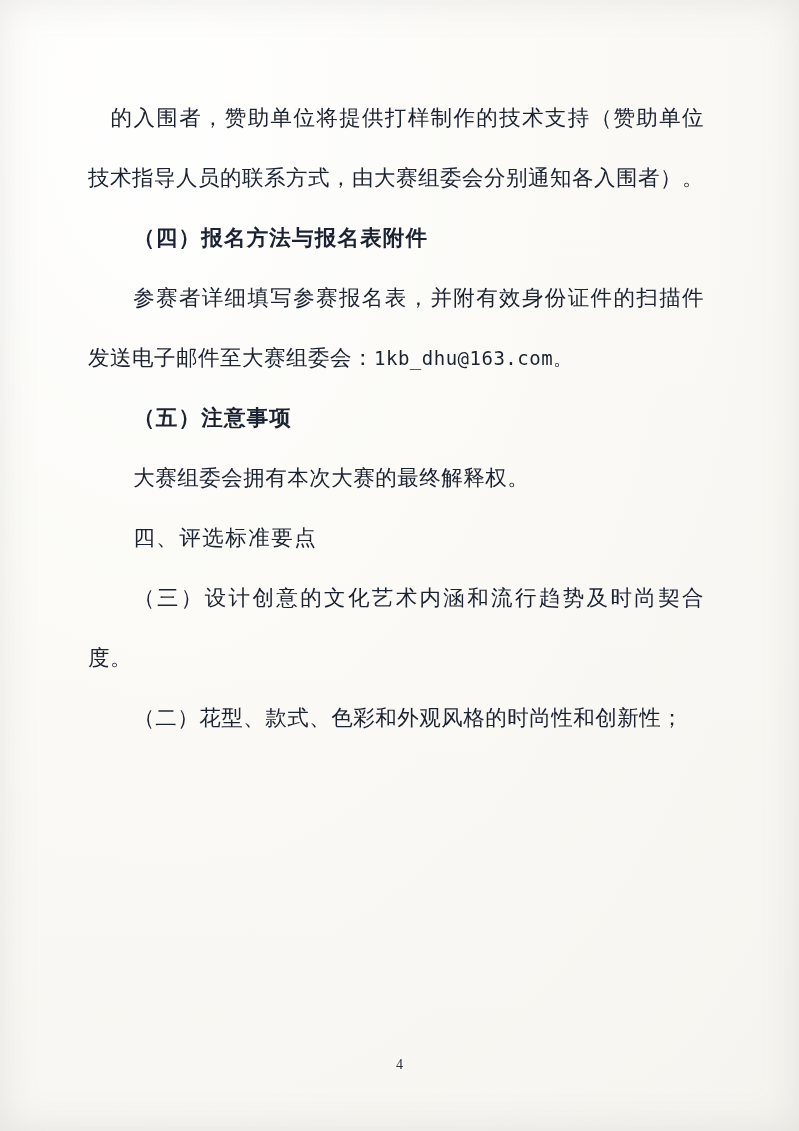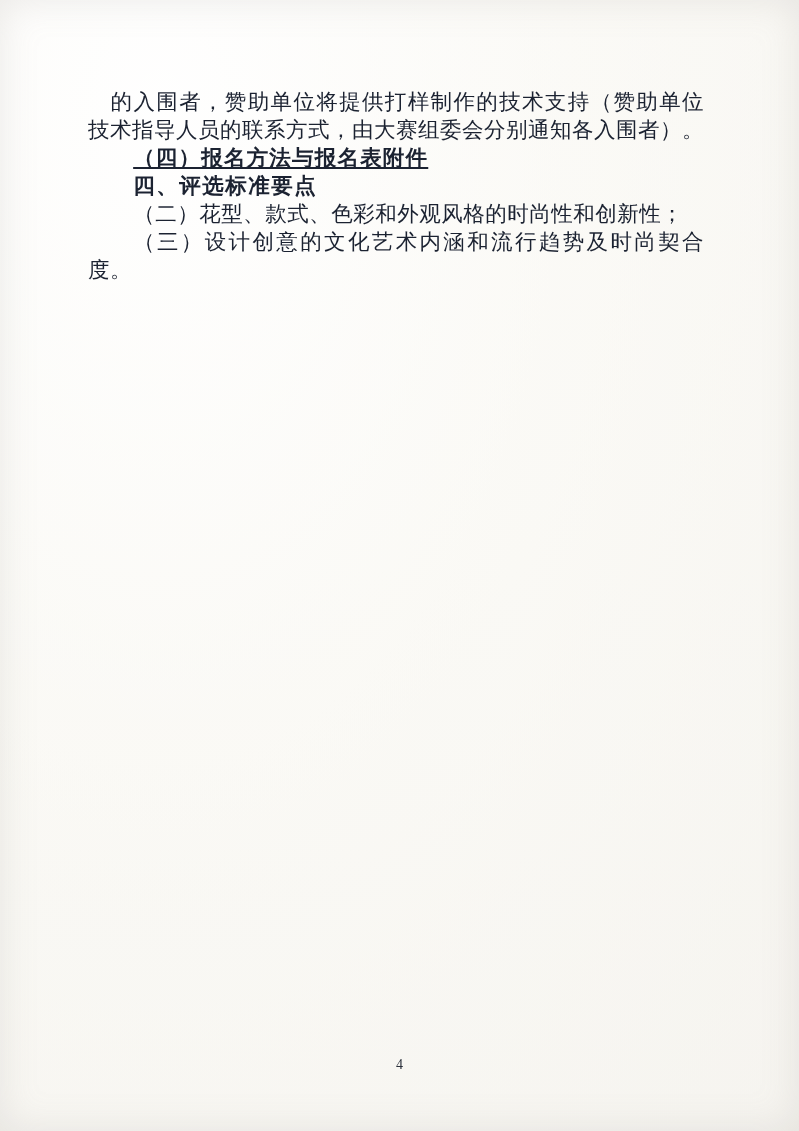--- a/index.html
+++ b/index.html
@@ -37,37 +37,36 @@
   .content {
     position: absolute;
     left: 88px;
     top: 88px;
     width: 616px;
     color: #1d2330;
   }
   p, h2 {
     margin: 0;
     font-size: 21.5px;
-    line-height: 28px;
+    line-height: 60px;
     letter-spacing: 0.5px;
     font-weight: normal;
     color: #1b2231;
     text-align: justify;
     text-justify: inter-character;
   }
   .indent2 { text-indent: 2.1em; }
   .indent1 { text-indent: 1.05em; }
   .heading {
     font-weight: bold;
     text-indent: 2.1em;
     letter-spacing: 1.2px;
-    text-decoration: underline;
   }
   .heading-main {
-    font-weight: bold;
+    font-weight: normal;
     text-indent: 2.1em;
     letter-spacing: 1.5px;
   }
   .mono {
     font-family: "DejaVu Sans Mono", monospace;
     font-size: 19px;
     letter-spacing: 0.5px;
   }
   .page-number {
     position: absolute;
@@ -87,30 +86,33 @@
 <div class="page">
   <div class="paper-tint"></div>
   <div class="edge-shade"></div>
 
   <div class="content">
 
     <p class="indent1">的入围者，赞助单位将提供打样制作的技术支持（赞助单位技术指导人员的联系方式，由大赛组委会分别通知各入围者）。</p>
 
     <h2 class="heading">（四）报名方法与报名表附件</h2>
 
+    <p class="indent2"><span class="blk" style="display:inline">参赛者详细填写参赛报名表，并附有效身份证件的扫描件发送电子邮件至大赛组委会：</span><span class="mono">1kb_dhu@163.com。</span></p>
+
+    <h2 class="heading">（五）注意事项</h2>
 
 
 
 
-
+    <p class="indent2">大赛组委会拥有本次大赛的最终解释权。</p>
 
     <h2 class="heading-main">四、评选标准要点</h2>
 
 
+    <p class="indent2">（三）设计创意的文化艺术内涵和流行趋势及时尚契合度。</p>
+
     <p class="indent2">（二）花型、款式、色彩和外观风格的时尚性和创新性；</p>
-
-    <p class="indent2">（三）设计创意的文化艺术内涵和流行趋势及时尚契合度。</p>
 
 
   </div>
 
   <div class="page-number">4</div>
 </div>
 
 </body></html>

